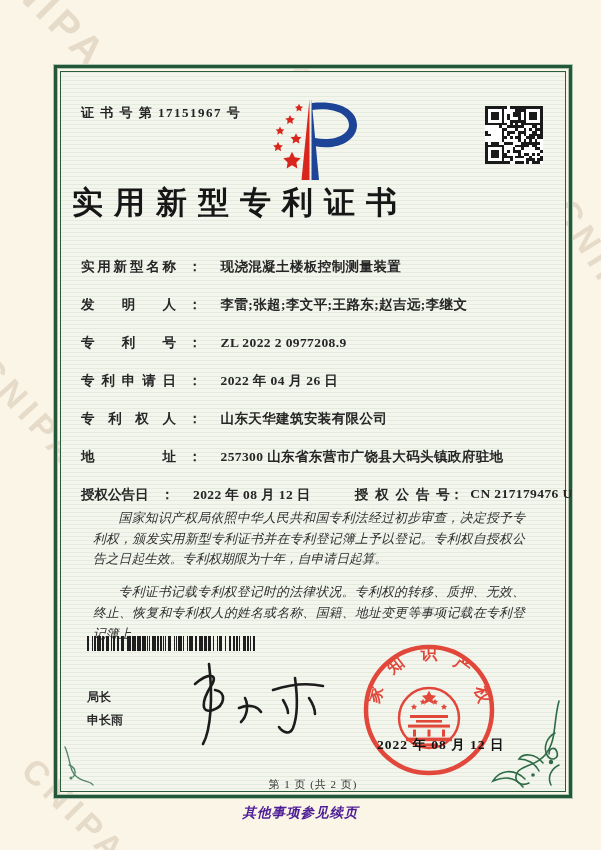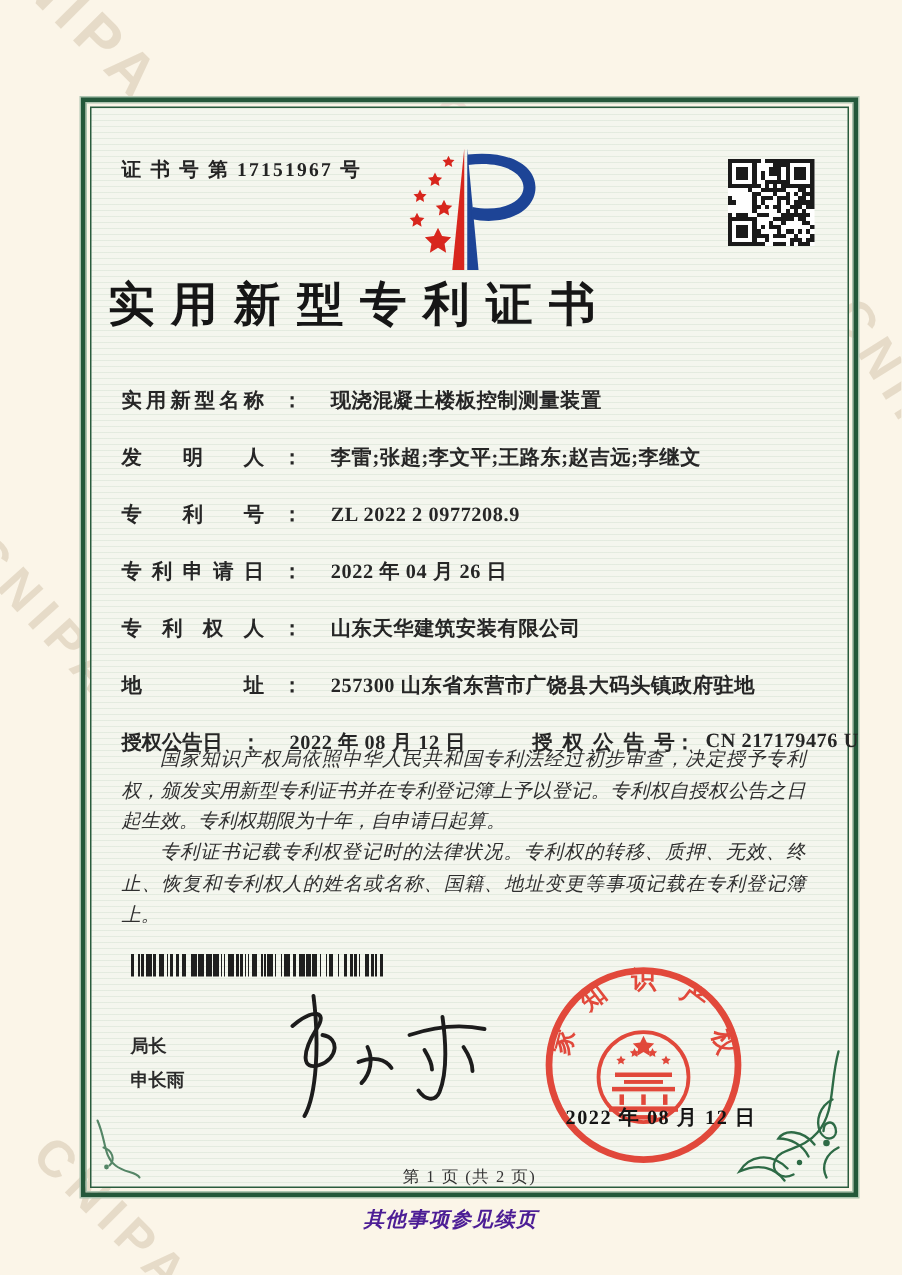--- a/index.html
+++ b/index.html
@@ -27,21 +27,21 @@
   .cert-title{top:110px;left:0;width:100%;font-size:31px;font-weight:700;
         letter-spacing:11px;text-indent:11px;color:#161616;}
   .fields{left:20px;top:176px;width:456px;}
   .frow{height:38px;display:flex;align-items:center;font-size:13.5px;font-weight:600;color:#262626;gap:12px;}
   .flabel{display:inline-block;width:95px;text-align:justify;text-align-last:justify;white-space:nowrap;}
   .fcolon{margin-right:7px;}
   .fvalue{letter-spacing:.4px;white-space:nowrap;}
   .fpair2{margin-left:32px;display:flex;}
   .paras{left:20px;top:424px;width:456px;font-size:12.8px;line-height:1.62;font-style:italic;
          color:#2f2f2f;text-align:justify;}
-  .paras p{margin:0;text-indent:2em;}
+  .paras p{margin:12px;text-indent:2em;}
   .barcode{left:26px;top:564px;}
   .signer{left:26px;top:614px;font-family:"Liberation Sans","DejaVu Sans",sans-serif;
           font-size:12px;font-weight:700;color:#2b2b2b;line-height:23px;}
   .sig{left:96px;top:584px;}
   .seal{left:300px;top:570px;}
   .sealdate{left:316px;top:664px;font-size:13.5px;font-weight:600;color:#141414;letter-spacing:1px;white-space:nowrap;}
   .pageno{top:705px;left:0;width:100%;text-align:center;font-size:11px;color:#333;letter-spacing:1px;}
   .flourish{right:2px;bottom:2px;}
   .flourish-sm{left:2px;bottom:2px;transform:scaleX(-1);opacity:.8;}
   .note{position:absolute;top:804px;left:0;width:100%;text-align:center;font-style:italic;

